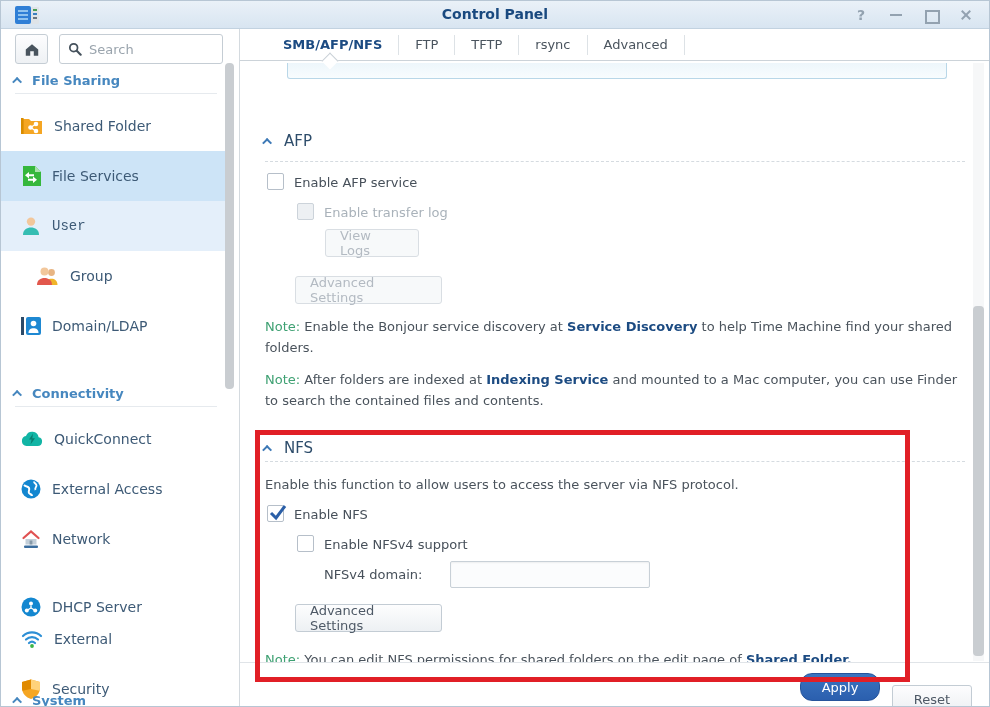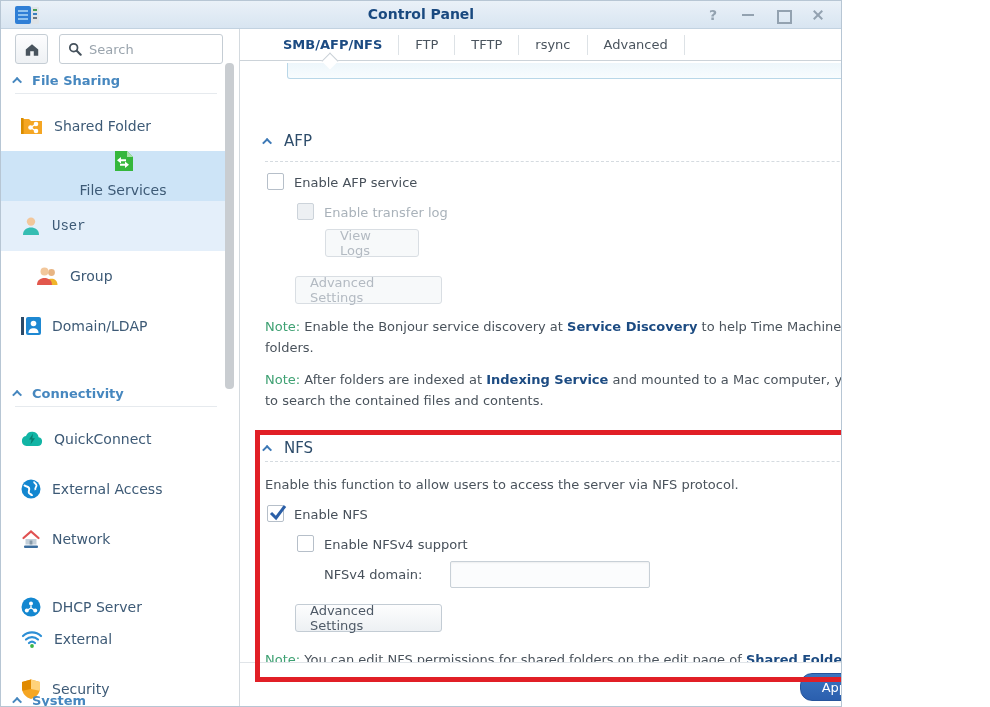--- a/index.html
+++ b/index.html
@@ -1,18 +1,18 @@
 <!DOCTYPE html>
 <html><head>
 <meta charset="utf-8">
 <style>
   * { margin:0; padding:0; box-sizing:border-box; }
   html,body { width:990px; height:707px; }
   body { font-family:"DejaVu Sans","Liberation Sans",sans-serif; font-size:13px; color:#47505a; background:#fff; }
-  .window { position:relative; width:842px; height:707px; border:1px solid #b7c6d4; overflow:hidden; background:#fff; }
+  .window { position:relative; width:990px; height:707px; border:1px solid #b7c6d4; overflow:hidden; background:#fff; }
 
   
   .titlebar { position:absolute; left:0; top:0; width:100%; height:28px;
               background:linear-gradient(#eaf1f8,#d8e5f1); border-bottom:1px solid #c2d2e0; }
   .app-icon { position:absolute; left:13px; top:3px; }
   .win-title { position:absolute; left:0; right:0; top:5px; text-align:center; font-weight:bold; font-size:14px; color:#19497f; }
   .win-controls { position:absolute; right:16px; top:0; height:28px; display:flex; align-items:center; gap:21px; }
   .wc { width:14px; height:14px; position:relative; color:#93a2b0; cursor:pointer; }
   .wc-help { font-size:14px; font-weight:bold; line-height:14px; text-align:center; }
   .wc-min::after { content:""; position:absolute; left:1px; right:1px; top:6px; height:2px; background:#93a2b0; }
@@ -133,21 +133,21 @@
           <circle cx="15" cy="7" r="1.7"></circle>
             <circle cx="9.5" cy="10.5" r="1.7"></circle>
             <circle cx="15" cy="14" r="1.7"></circle>
           <line x1="10.5" y1="10" x2="14" y2="7.6"></line>
             <line x1="10.5" y1="11" x2="14" y2="13.4"></line>
         </g>
       </svg>
       <span>Shared Folder</span>
     </div>
 
-    <div class="side-item selected" style="top:122px;flex-direction:column;">
+    <div class="side-item selected" style="top:122px;">
       <svg width="20" height="20" viewBox="0 0 20 20">
         <path d="M2 0 h12 l6 6 v14 H2 Z" fill="#35b73c"></path>
         <path d="M14 0 l6 6 h-6 Z" fill="#a9e2ab"></path>
         <path d="M8 6 l-4 3.2 4 3.2 v-2.2 h5 v-2 H8 Z" fill="#fff"></path>
         <path d="M12 10.6 l4 3.2 -4 3.2 v-2.2 H7 v-2 h5 Z" fill="#fff"></path>
       </svg>
       <span>File Services</span>
     </div>
 
     <div class="side-item highlighted" style="top:172px;font-family:Liberation Mono, monospace;">

